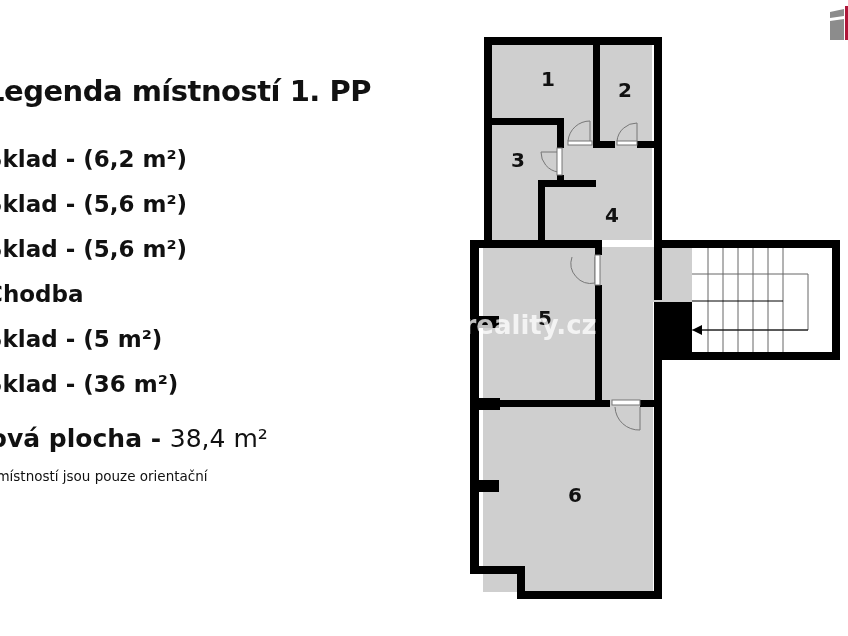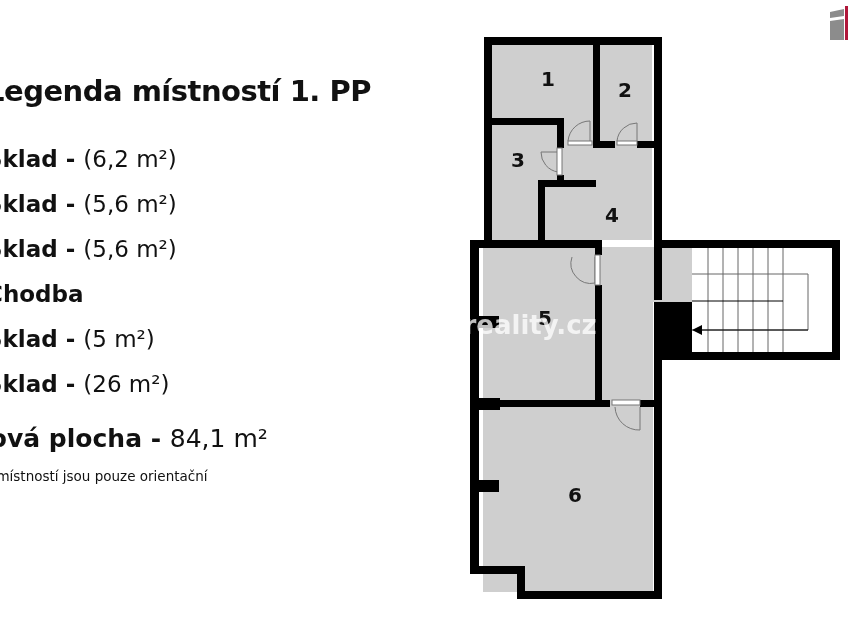--- a/index.html
+++ b/index.html
@@ -2,21 +2,21 @@
 <html><head>
 <meta charset="utf-8">
 <style>
   html, body { margin:0; padding:0; }
   body { width:848px; height:636px; background:#ffffff; position:relative; overflow:hidden;
          font-family:"DejaVu Sans", "Liberation Sans", sans-serif; color:#111; }
   .legend { position:absolute; left:0; top:0; width:460px; height:636px; }
   .title { position:absolute; left:-14px; top:74px; font-size:29px; font-weight:bold; letter-spacing:-0.5px; white-space:nowrap; }
   .row { position:absolute; left:-14px; font-size:23px; white-space:nowrap; }
   .row b { font-weight:bold; }
-  .row .val { font-weight:normal; }
+  .row .val { font-weight:bold; }
   .total { position:absolute; left:-22px; top:424px; font-size:25px; white-space:nowrap; }
   .note { position:absolute; left:-14px; top:468px; font-size:13.5px; white-space:nowrap; }
   .plan { position:absolute; left:0; top:0; }
   .logo { position:absolute; right:0; top:6px; width:22px; height:34px; }
   .watermark { position:absolute; left:448px; top:310px; font-size:26px; color:rgba(255,255,255,0.75); font-weight:bold; white-space:nowrap;text-align:center; }
 </style>
 </head>
 <body>
 
 <div class="legend">
@@ -31,25 +31,25 @@
   <div class="row" style="top:236px">
     <b>Sklad</b><b> - </b><span class="val">(5,6 m²)</span>
   </div>
   <div class="row" style="top:281px">
     <b>Chodba</b>
   </div>
   <div class="row" style="top:326px">
     <b>Sklad</b><b> - </b><span class="val">(5 m²)</span>
   </div>
   <div class="row" style="top:371px">
-    <b>Sklad</b><b> - </b><span class="val">(26 m²)</span>
+    <b>Sklad</b><b> - </b><span class="val">(36 m²)</span>
   </div>
 
   <div class="total" style="left:-70px">
-    <b>Celková plocha</b><b> - </b><span>84,1 m²</span>
+    <b>Celková plocha</b><b> - </b><span>38,4 m²</span>
   </div>
   <div class="note" style="left:-52px">Plochy místností jsou pouze orientační</div>
 </div>
 
 <svg class="plan" width="848" height="636" viewBox="0 0 848 636">
 
   <g fill="#cfcfcf">
     <rect x="492" y="45" width="160" height="195"></rect>
     <rect x="483" y="247" width="170" height="345"></rect>
     <rect x="483" y="247" width="30" height="330"></rect>

